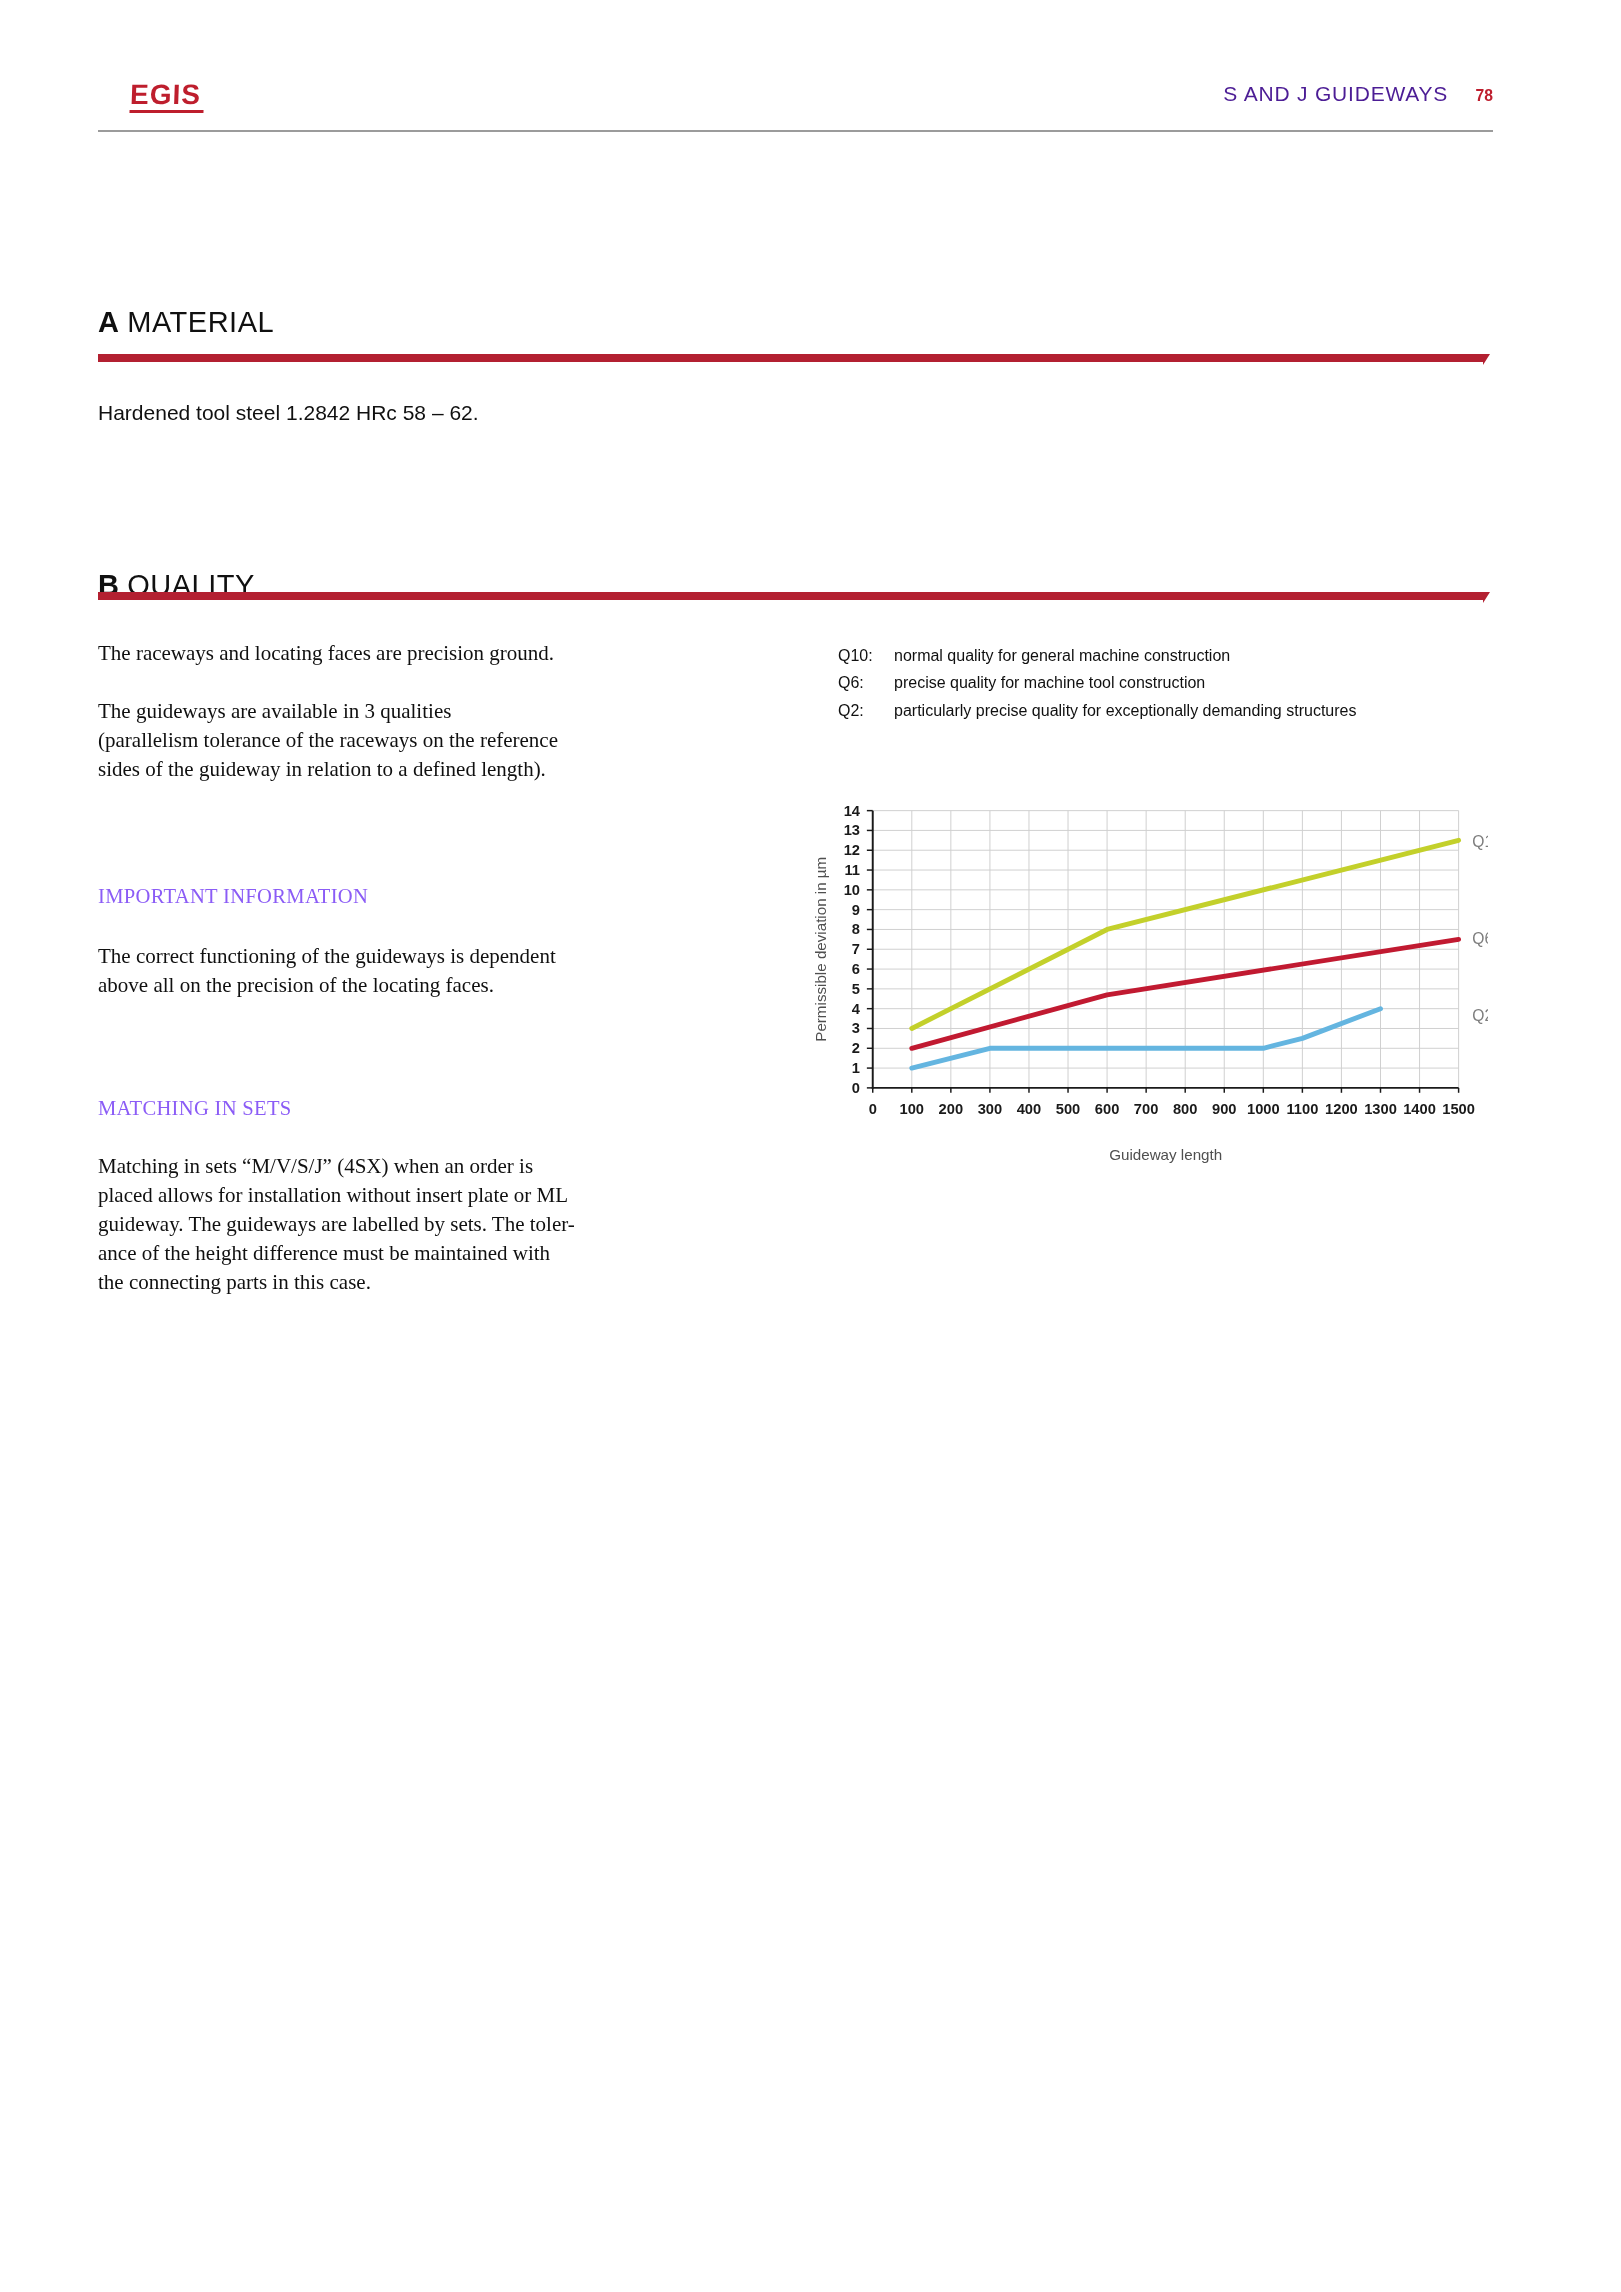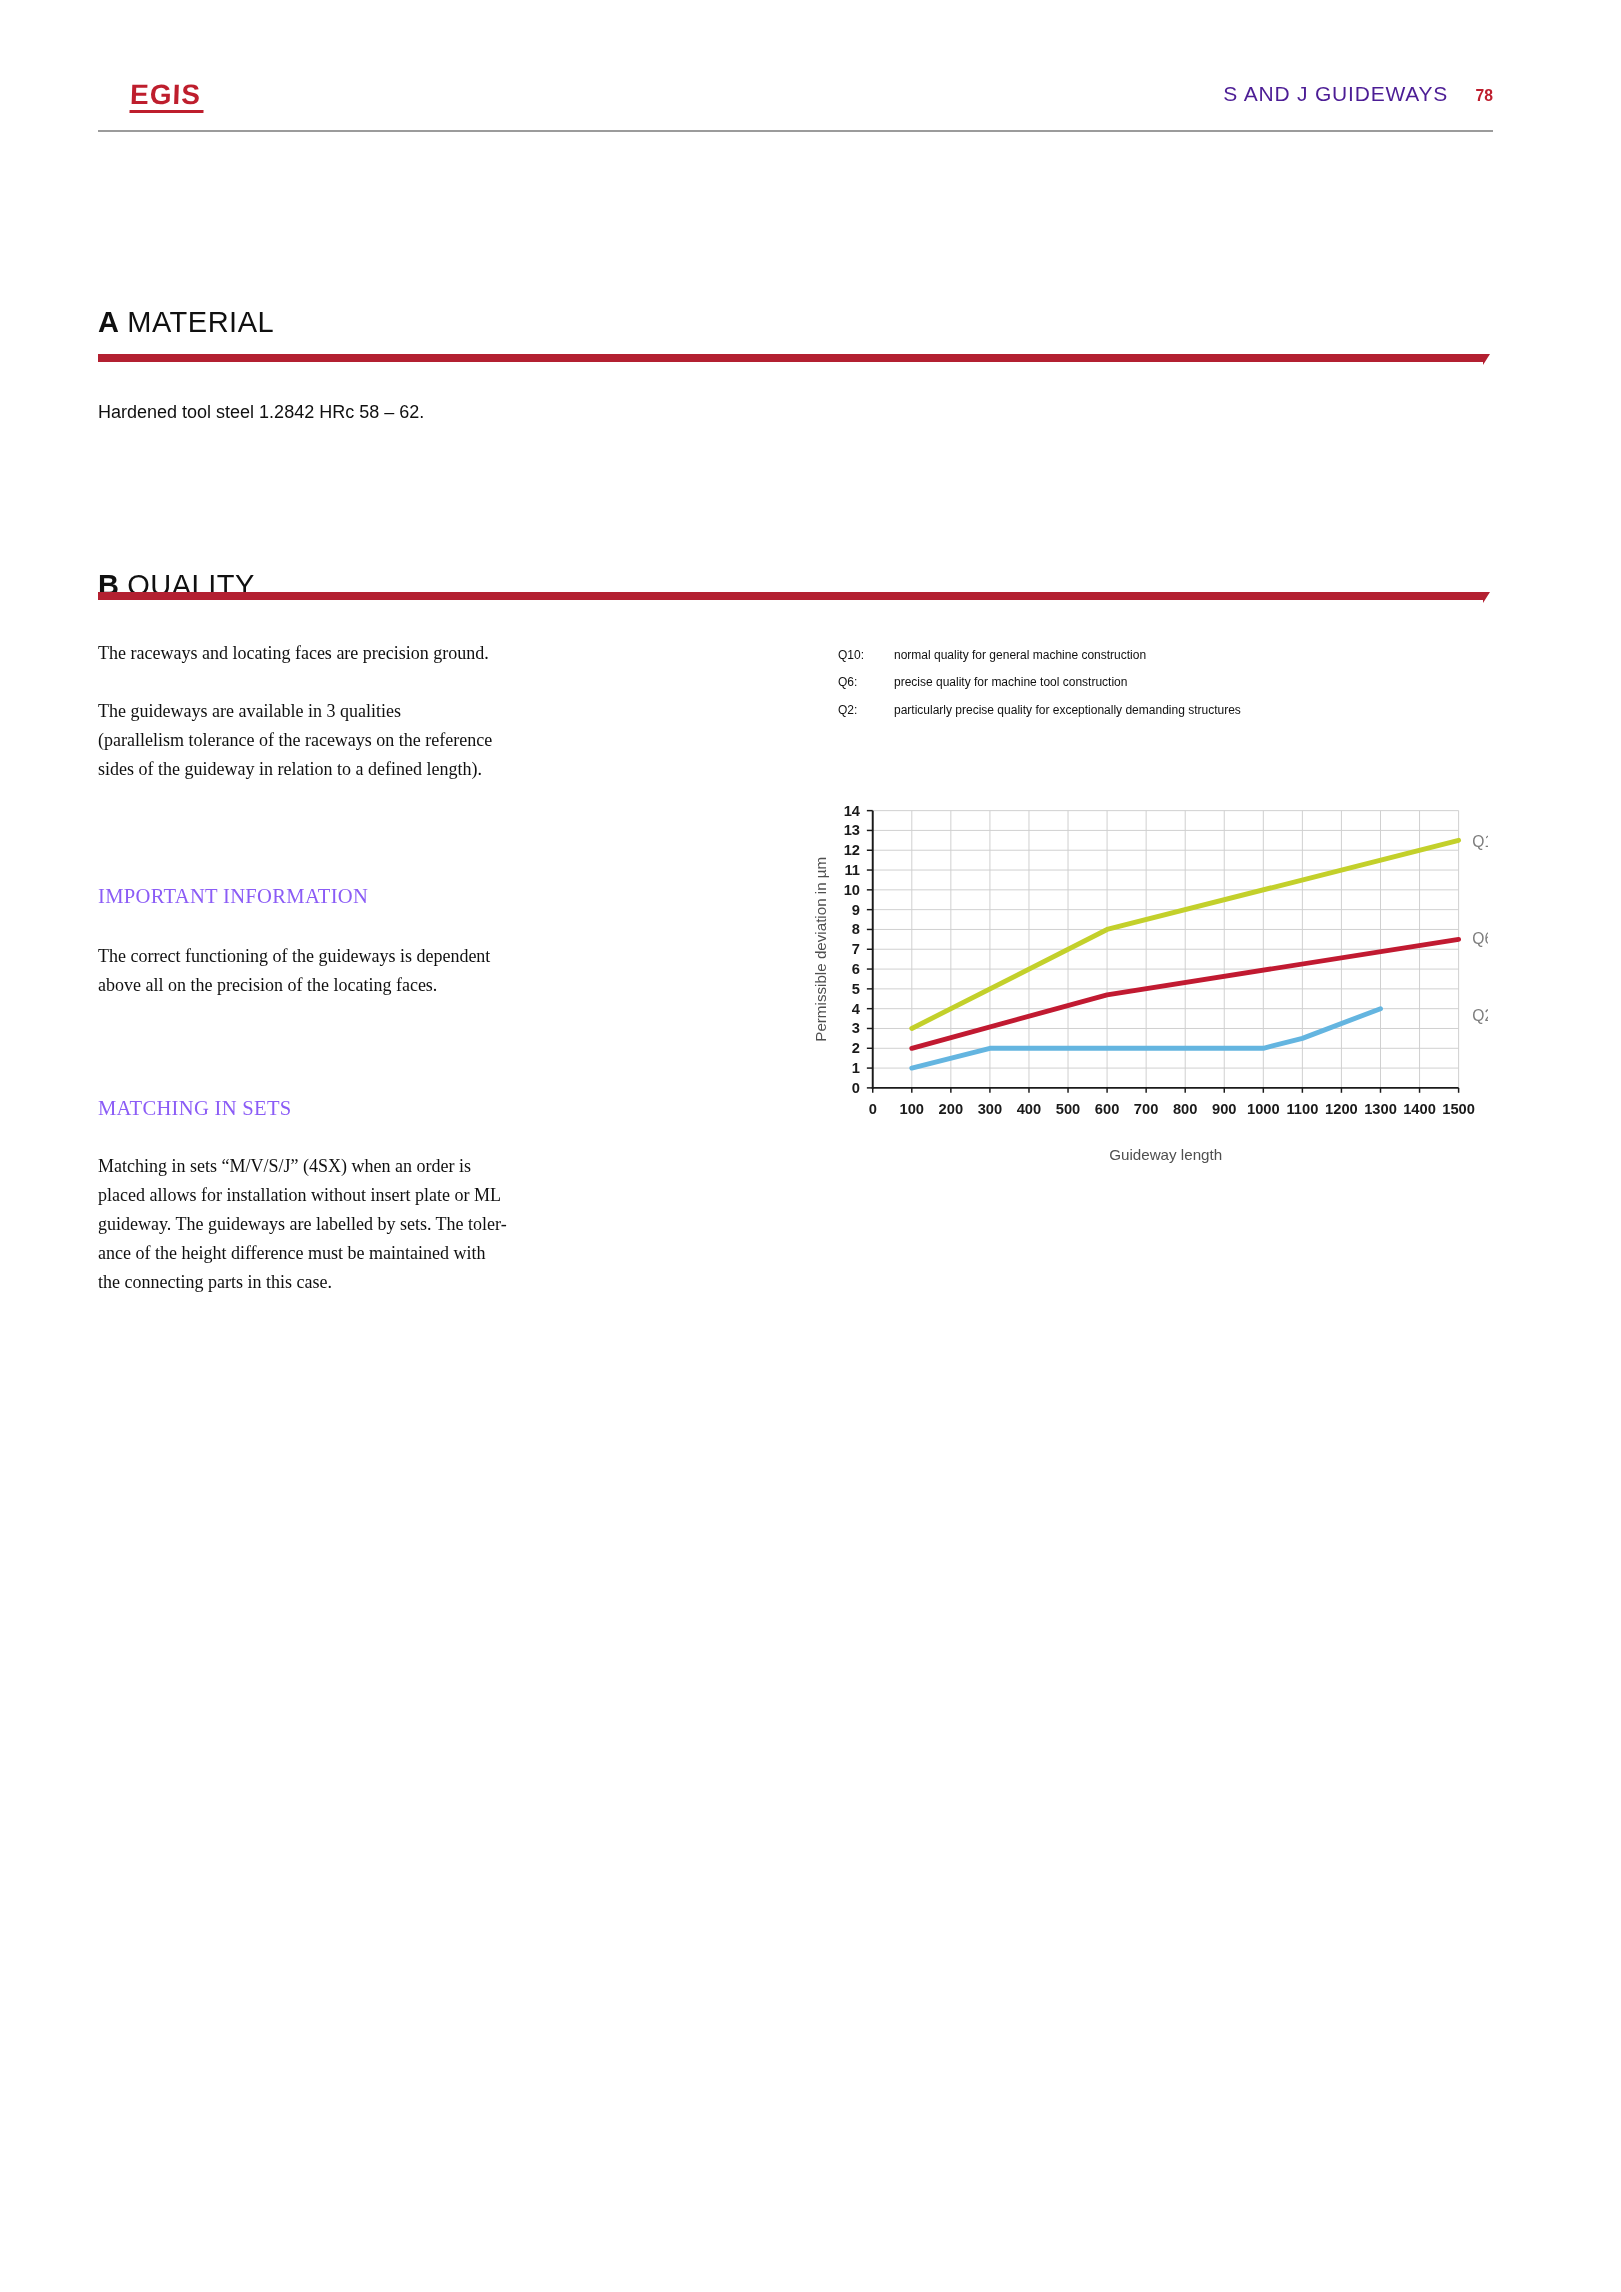--- a/index.html
+++ b/index.html
@@ -28,35 +28,35 @@
   .rule-red { position:absolute; left:98px; width:1386px; height:7.8px; background:#b32031; }
   .rule-red::after {
     content:""; position:absolute; right:-5.9px; top:0; width:0; height:0;
     border-top:11.8px solid #b32031; border-right:7.8px solid transparent;
   }
   .bar-a { top:354px; }
   .bar-b { top:592px; }
   .title-a { top:308px; }
   .title-b { top:571px; }
 
-  .body-text { font-size:18px; line-height:29px; color:#101010; white-space:pre-line; }
+  .body-text { font-size:21px; line-height:29px; color:#101010; white-space:pre-line; }
   .section-a-body { position:absolute; left:98px; top:398px; width:686px; }
 
   .left-col { position:absolute; left:98px; top:639px; width:588px;font-family:Liberation Serif, serif; }
   .left-col p { margin:0; }
   .p2 { margin-top:29px !important; }
   .sub-heading { font-size:20.6px; line-height:29px; letter-spacing:0.3px; color:#8b5cf6; margin:0; }
   .h-important { margin-top:98px !important; }
   .h-matching { margin-top:94px !important; }
   .p-important { margin-top:31px !important; }
   .p-matching { margin-top:29px !important; }
 
   
   .legend { position:absolute; left:838px; top:642px; width:686px; }
-  .legend-row { display:flex; font-size:12px; line-height:27.4px; color:#101010; }
+  .legend-row { display:flex; font-size:16px; line-height:27.4px; color:#101010; }
   .legend-label { flex:0 0 56px; }
   .legend-text { flex:1; }
 
   
   .chart-wrap { position:absolute; left:812px; top:790px; width:676px; height:392px; }
   .chart-wrap svg { display:block; }
   .chart-wrap text { font-family:"Liberation Sans", sans-serif; }
 </style>
 </head>
 <body>

